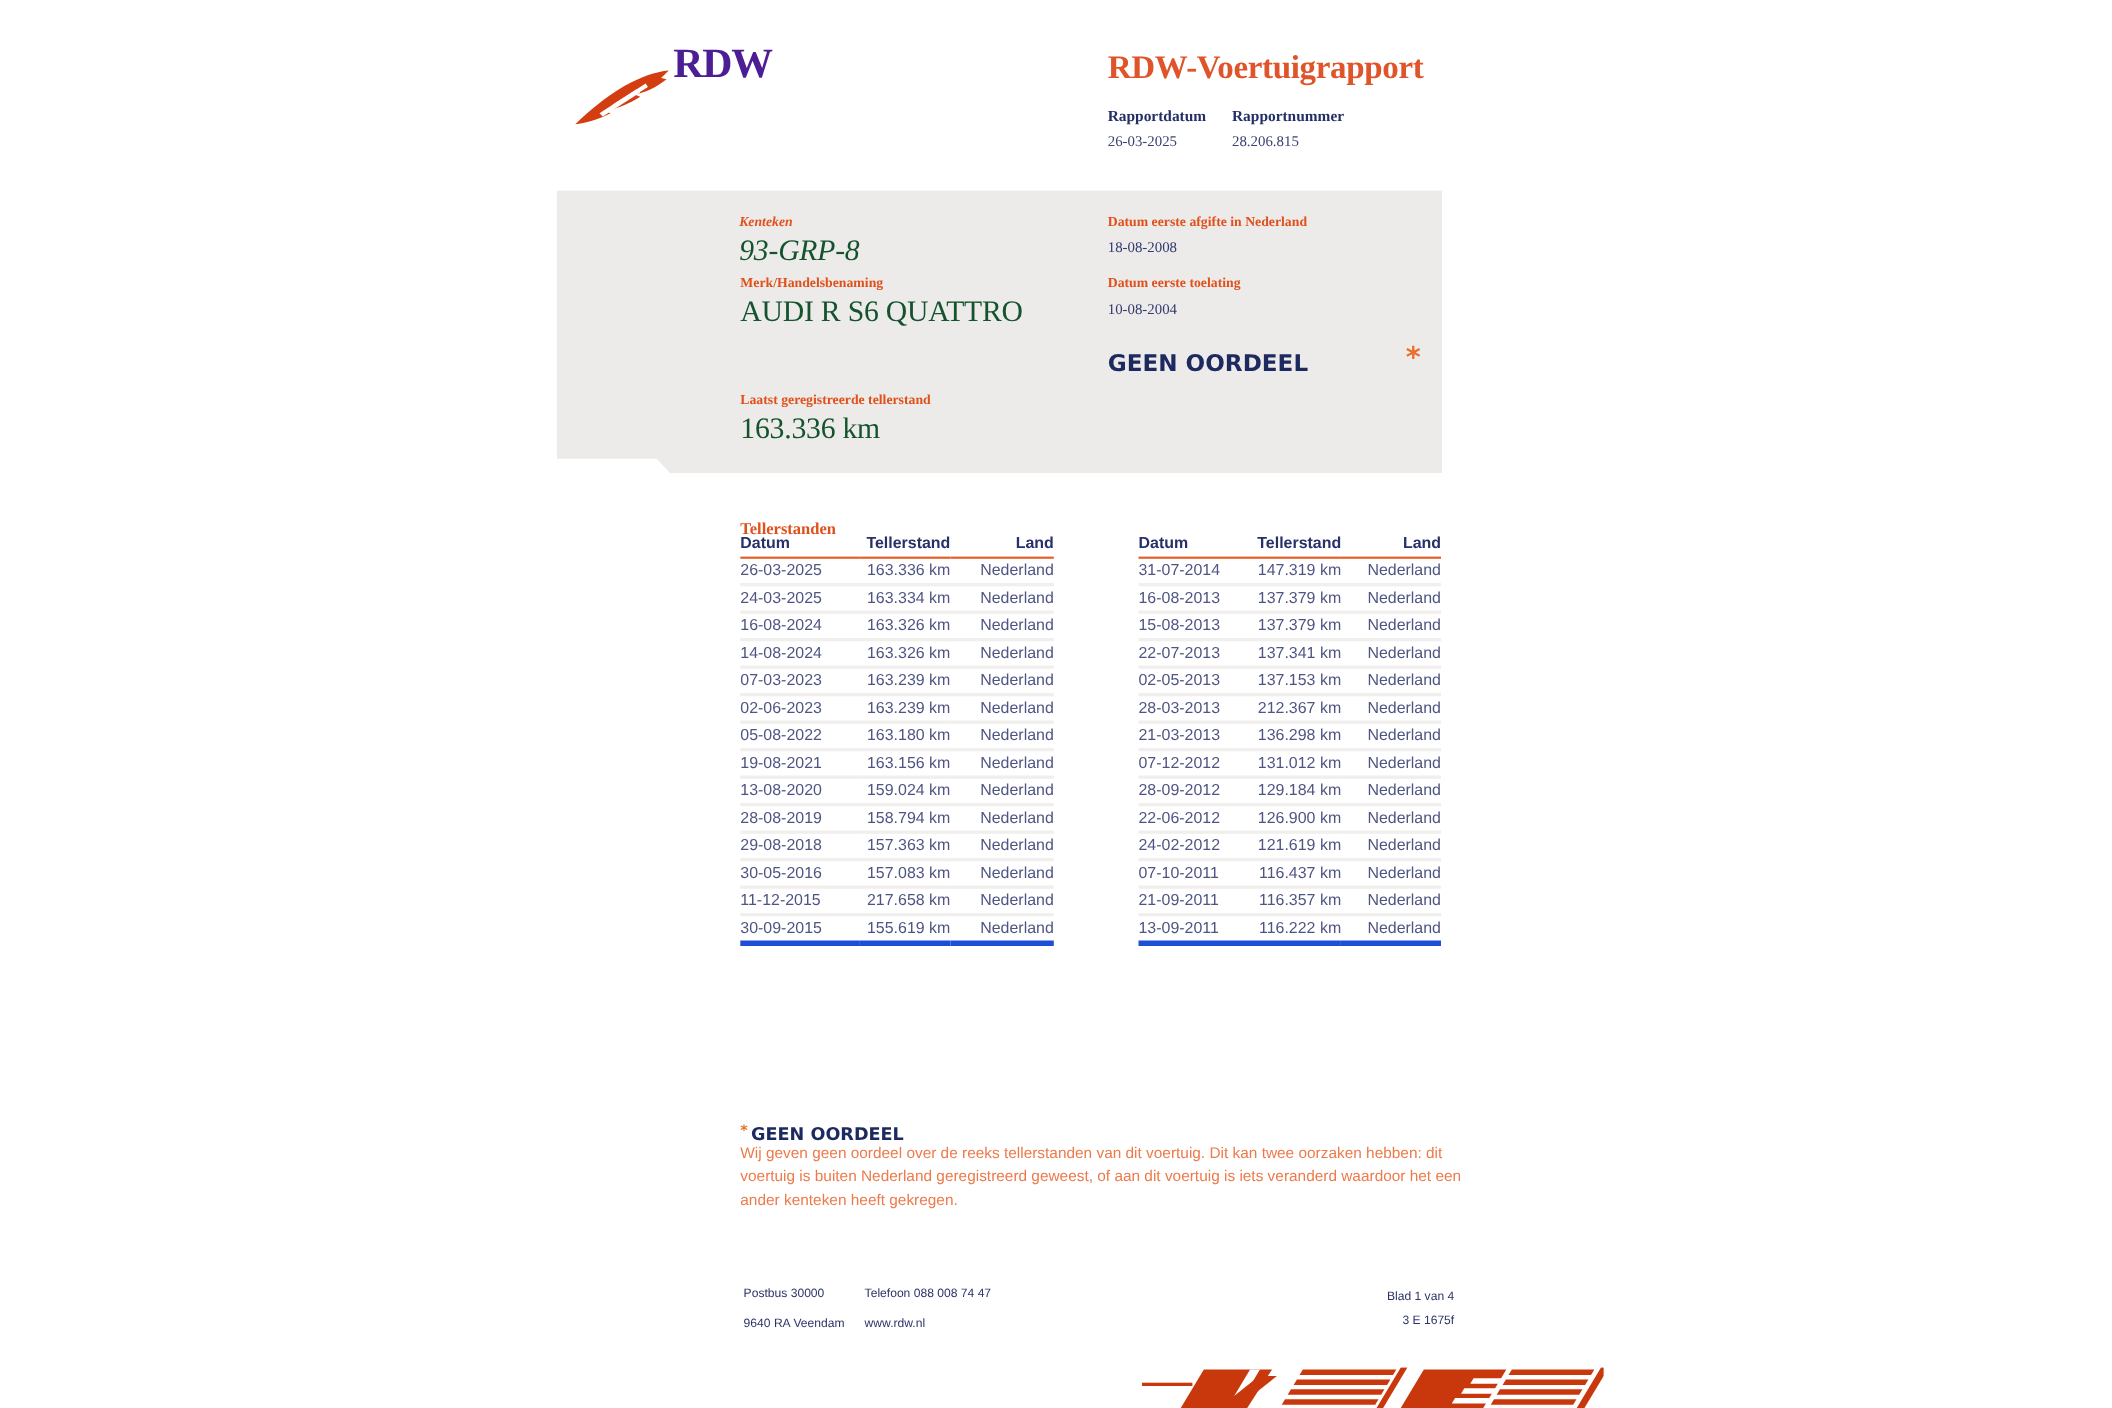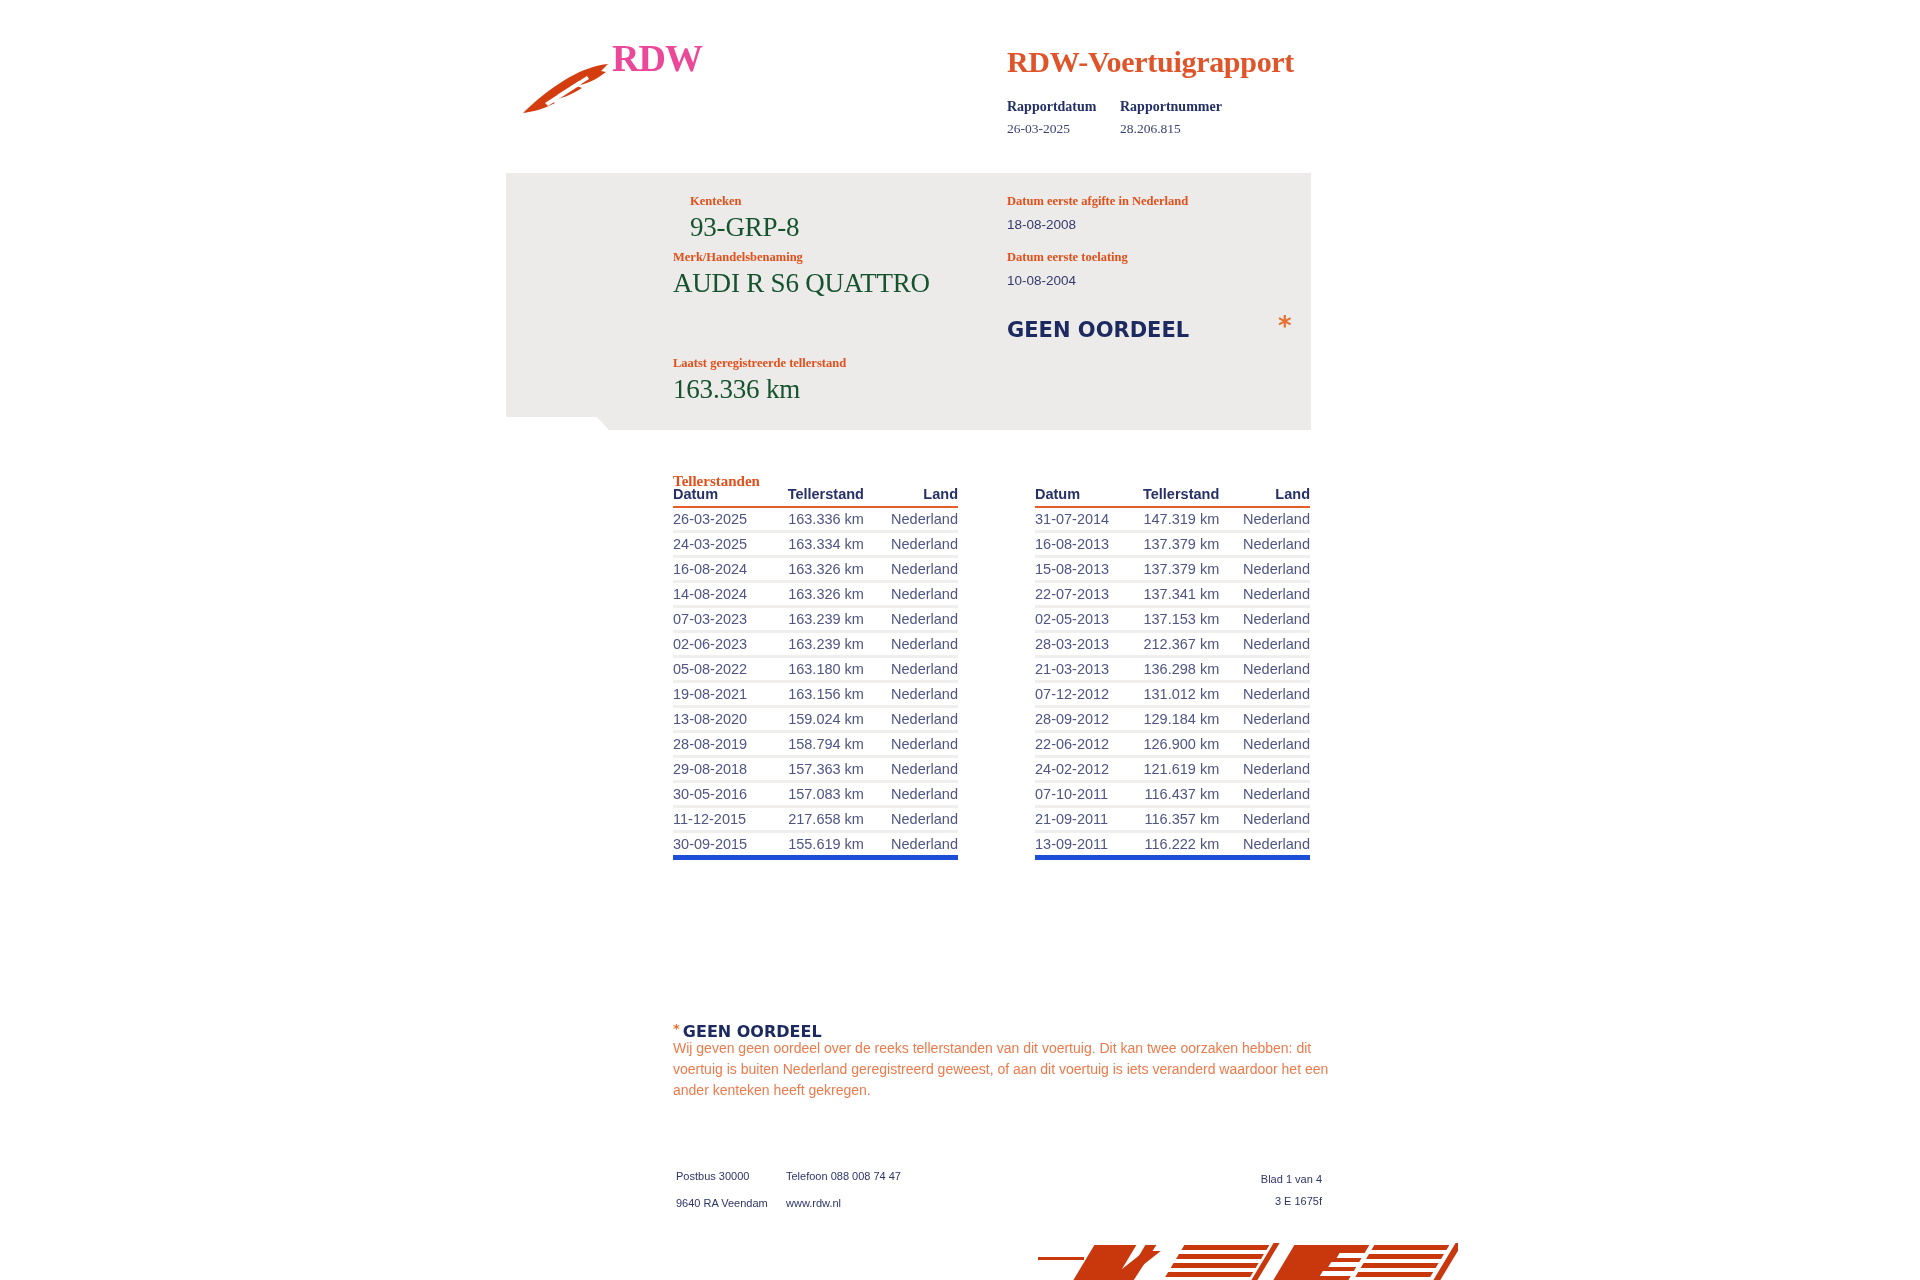--- a/index.html
+++ b/index.html
@@ -7,21 +7,21 @@
   .page {
     position:relative; width:1920px; height:1280px; background:#ffffff;
     overflow:hidden; font-family:"Liberation Sans", sans-serif;
   }
 
   
   .logo-svg { position:absolute; left:521px; top:55px; width:92px; height:60px; }
   .logo-word {
     position:absolute; left:612px; top:36px;
     font-family:"Liberation Serif", serif; font-weight:bold;
-    font-size:38px; letter-spacing:-1px; color:#ec4899;text-align:right;
+    font-size:38px; letter-spacing:-1px; color:#4c1d95;text-align:right;
   }
   .doc-title {
     position:absolute; left:1007px; top:45px;
     font-family:"Liberation Serif", serif; font-weight:bold;
     font-size:30px; letter-spacing:-0.3px; color:#e0542a;
   }
   .meta-label {
     font-family:"Liberation Serif", serif; font-weight:bold;
     font-size:14px; color:#232f66;
   }
@@ -40,21 +40,21 @@
   .panel .field { position:absolute; }
   .f-label {
     font-family:"Liberation Serif", serif; font-weight:bold;
     font-size:12.5px; color:#e0501b;
   }
   .f-big {
     font-family:"Liberation Serif", serif; font-size:27px;
     color:#14532d; margin-top:3px; letter-spacing:-0.2px;
   }
   .f-small {
-    font-family:Liberation Sans, sans-serif; font-size:13.5px;
+    font-family:Liberation Serif, serif; font-size:13.5px;
     color:#323a6e; margin-top:8px;
   }
   .verdict {
     position:absolute; left:501px; top:145px;
     font-family:"DejaVu Sans", sans-serif; font-weight:bold;
     font-size:21px; color:#1d2a60; letter-spacing:0px;
   }
   .verdict-mark {
     position:absolute; left:772px; top:138px;
     font-family:"DejaVu Sans", sans-serif; font-weight:bold;
@@ -132,21 +132,21 @@
   <div class="meta-date">
     <div class="meta-label">Rapportdatum</div>
     <div class="meta-value">26-03-2025</div>
   </div>
   <div class="meta-number">
     <div class="meta-label">Rapportnummer</div>
     <div class="meta-value">28.206.815</div>
   </div>
 
   <div class="panel">
-    <div class="field" style="left:184px; top:21px;">
+    <div class="field" style="left:166px; top:21px;font-style:italic;">
       <div class="f-label">Kenteken</div>
       <div class="f-big">93-GRP-8</div>
     </div>
     <div class="field" style="left:167px; top:77px;">
       <div class="f-label">Merk/Handelsbenaming</div>
       <div class="f-big">AUDI R S6 QUATTRO</div>
     </div>
     <div class="field" style="left:167px; top:183px;">
       <div class="f-label">Laatst geregistreerde tellerstand</div>
       <div class="f-big">163.336 km</div>

